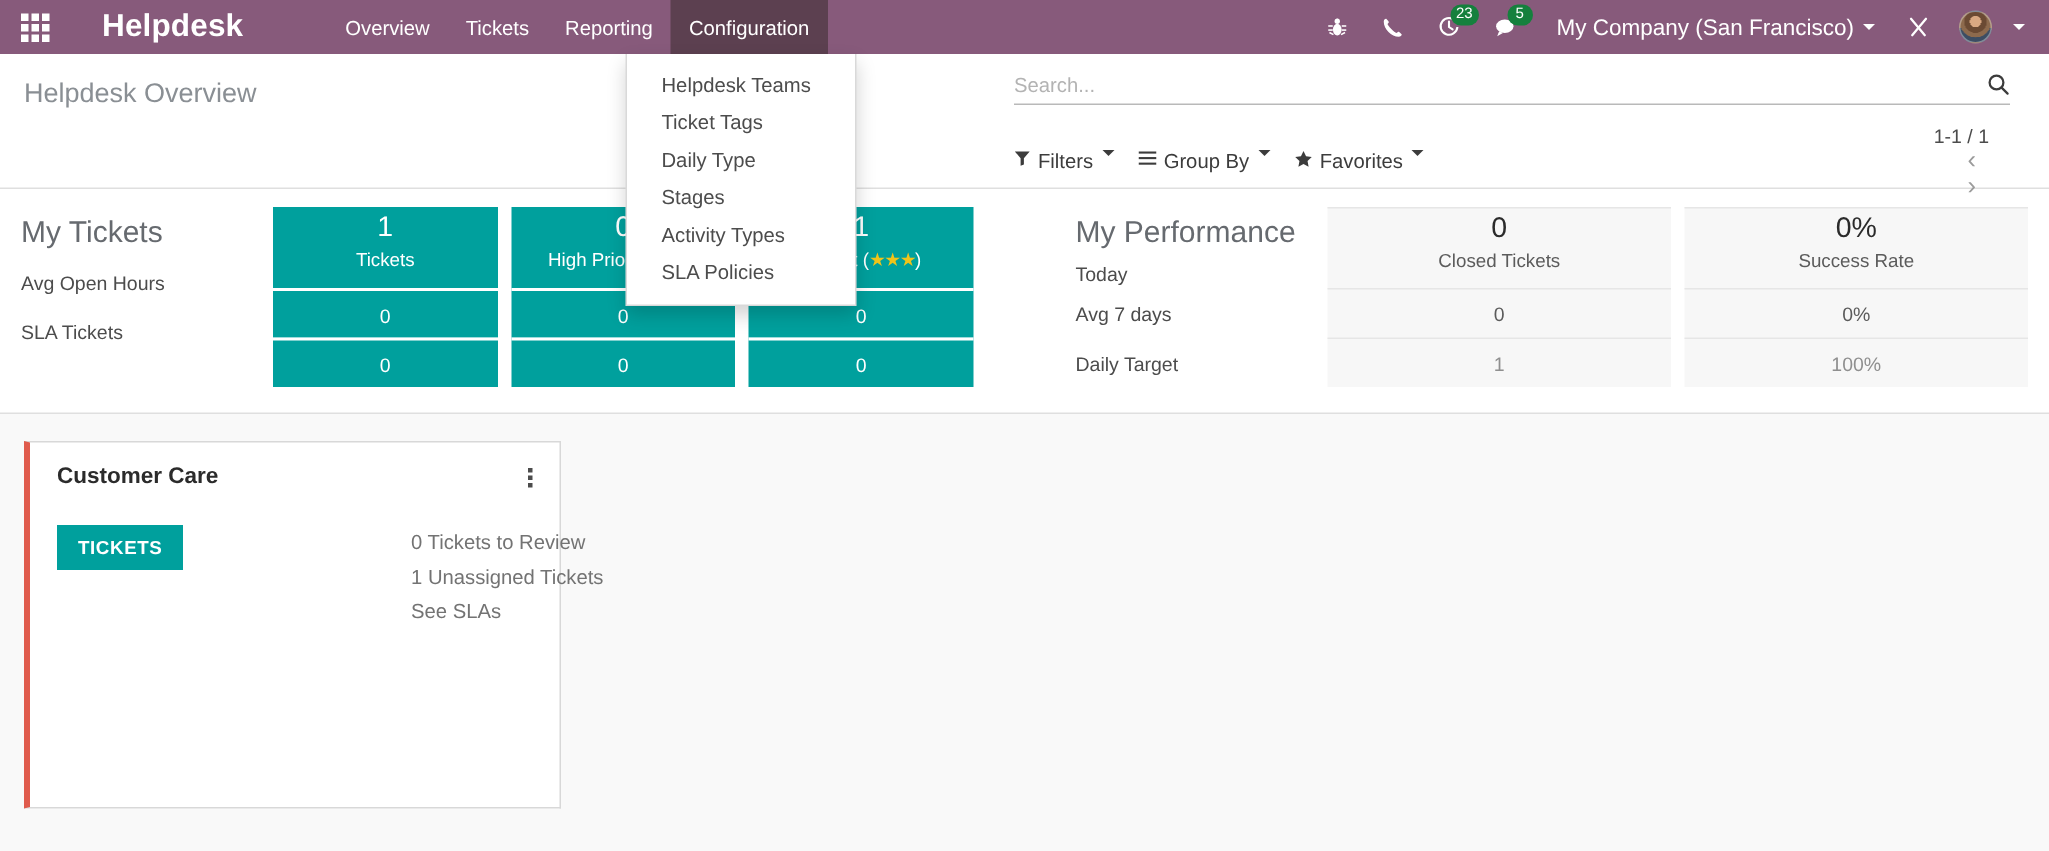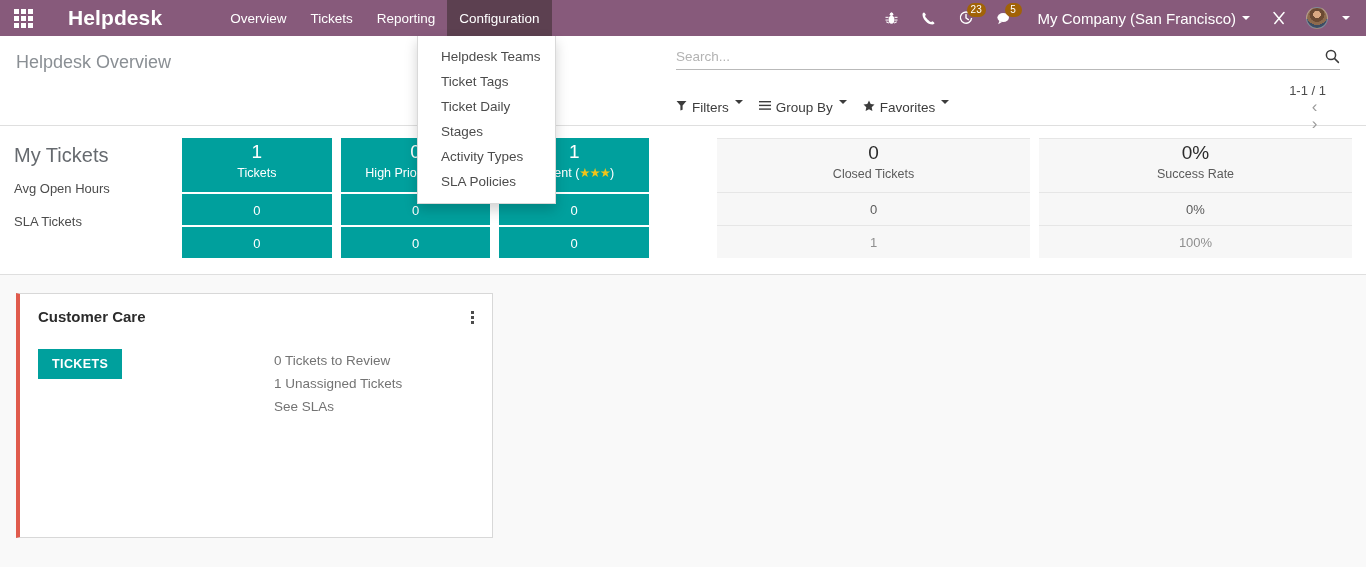--- a/index.html
+++ b/index.html
@@ -60,21 +60,21 @@
   .nav-icon {
     position: relative;
     padding: 0 11px;
     display: flex; align-items: center; justify-content: center;
     height: 36px; cursor: pointer;
   }
   .nav-icon svg { display: block; }
   .badge {
     position: absolute;
     top: 3px; left: 20px;
-    background: #a16207;
+    background: #15803d;
     color: #fff;
     border-radius: 9px;
     font-size: 10px;
     line-height: 13px;
     min-width: 17px;
     height: 14px;
     padding: 0 4px;
     text-align: center;
     font-weight: normal;
   }
@@ -103,21 +103,21 @@
     background: radial-gradient(circle at 50% 32%, #d9a882 0 22%, #6b4a33 23% 44%, #8d6a4d 45% 62%, #3c4d63 63% 100%);
     border: 1px solid rgba(255,255,255,.35);
     flex: none;
   }
 
   
   .dropdown {
     position: absolute;
     top: 36px;
     left: 417px;
-    width: 139px;
+    width: 154px;
     background: #fff;
     border: 1px solid rgba(0,0,0,.15);
     border-top: none;
     box-shadow: 0 6px 12px rgba(0,0,0,.175);
     padding: 8px 0 9px;
     z-index: 40;
   }
   .dropdown .ditem {
     display: block;
     padding: 5px 0 5px 23px;
@@ -225,21 +225,21 @@
   
   .tile.grey .head, .tile.grey .cell { background: #f7f7f7; color: #2b2b2b; }
   .tile.grey .cell { border-top: 1px solid #e6e6e6; color: #5b5b5b; }
   .tile.grey .head .big { color: #2b2b2b; }
   .tile.grey .cell.dim { color: #8f8f8f; }
   .stars { color: #f0c419; letter-spacing: -1px; }
 
   
   .kanban { padding: 18px 16px; }
   .k-card {
-    width: 477px;
+    width: 358px;
     background: #ffffff;
     border: 1px solid #d8d8d8;
     border-left: 4px solid #E05B4D;
     min-height: 245px;
     position: relative;
     padding: 14px 16px 16px 18px;
   }
   .k-head { display: flex; align-items: flex-start; }
   .k-title { font-size: 15px; font-weight: bold; color: #2b2b2b; }
   .k-dots {
@@ -348,21 +348,21 @@
     <div class="user-menu">
       <span class="avatar"></span>
       <span class="caret"></span>
     </div>
   </div>
 </div>
 
 <div class="dropdown">
   <div class="ditem">Helpdesk Teams</div>
   <div class="ditem">Ticket Tags</div>
-  <div class="ditem">Ticket Daily</div>
+  <div class="ditem">Daily Type</div>
   <div class="ditem">Stages</div>
   <div class="ditem">Activity Types</div>
   <div class="ditem">SLA Policies</div>
 </div>
 
 <div class="control-panel">
   <div class="cp-left">
     <div class="breadcrumb">Helpdesk Overview</div>
   </div>
   <div class="cp-right">
@@ -448,20 +448,26 @@
           <span class="lbl"><span>Urgent (</span><span class="stars">★★★</span>)</span>
         </div>
         <div class="cell">0</div>
         <div class="cell">0</div>
       </div>
 
     </div>
   </div>
 
   <div class="dash-half">
+    <div class="dash-title-col">
+      <div class="dash-h">My Performance</div>
+      <div class="dash-row-label" style="height:21px;line-height:21px;">Today</div>
+      <div class="dash-row-label">Avg 7 days</div>
+      <div class="dash-row-label">Daily Target</div>
+    </div>
     <div class="tiles">
 
       <div class="tile grey">
         <div class="cell head">
           <span class="big">0</span>
           <span class="lbl">Closed Tickets</span>
         </div>
         <div class="cell">0</div>
         <div class="cell dim">1</div>
       </div>

